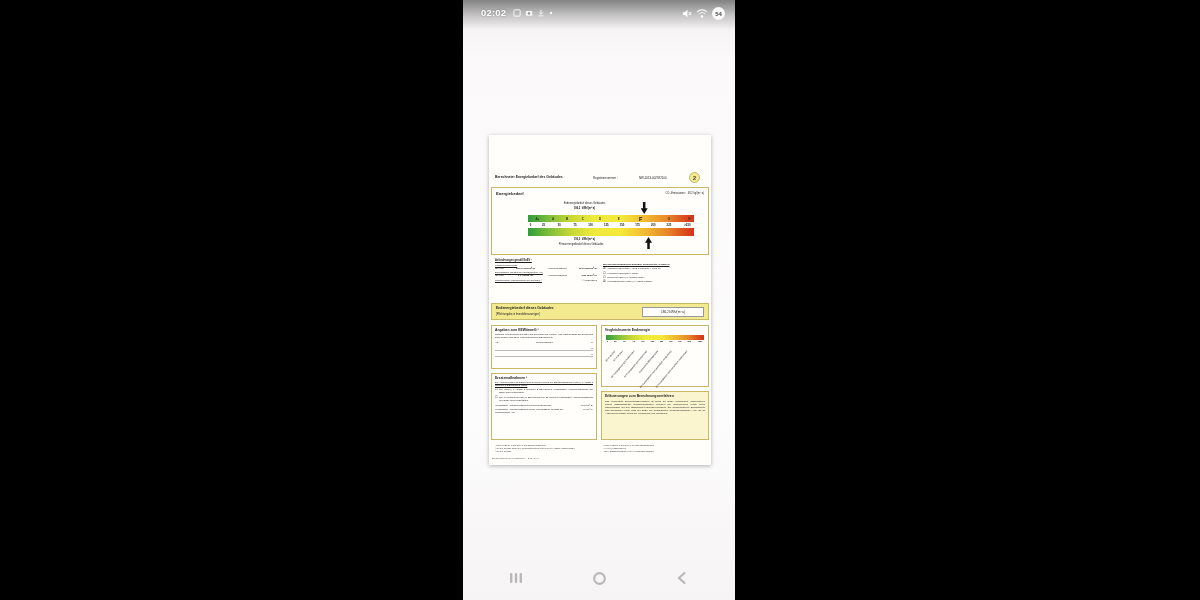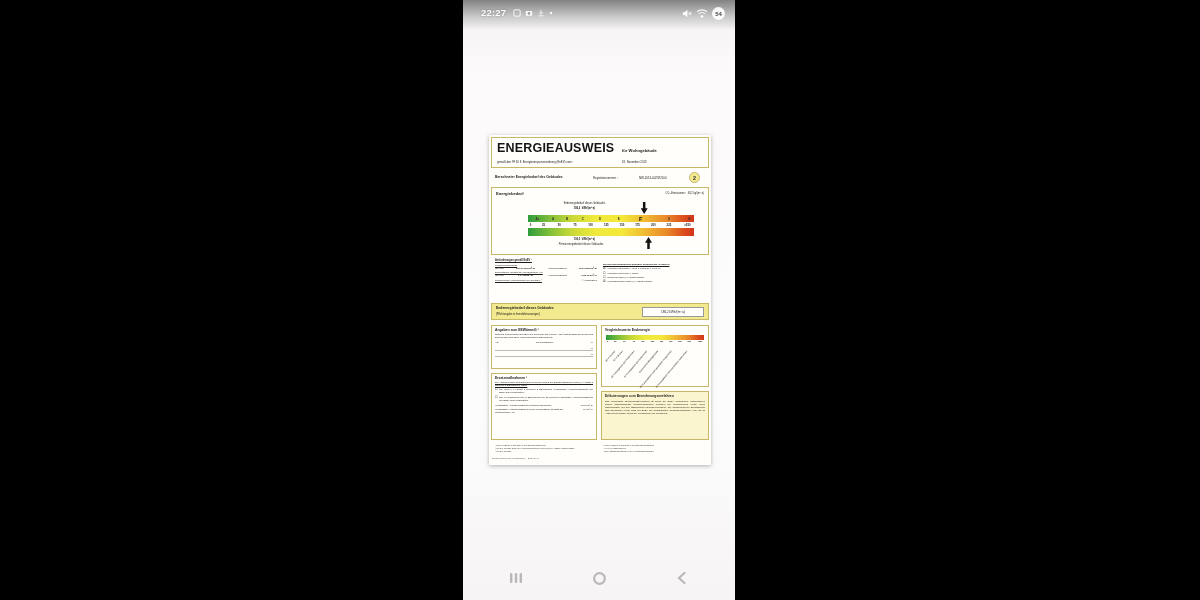--- a/index.html
+++ b/index.html
@@ -57,21 +57,21 @@
   .chk .bx{font-size:3px;line-height:1;}
   .row-split{display:flex;justify-content:space-between;align-items:baseline;}
   .justify{text-align:justify;}
 </style>
 </head>
 <body>
 
 <div class="phone">
 
   <div class="statusbar">
-    <span class="sb-time">22:27</span>
+    <span class="sb-time">02:02</span>
     <span class="sb-left-icons">
       <svg width="8" height="8" viewBox="0 0 10 10">
           <rect x="1" y="1" width="8" height="8" rx="1.5" fill="none" stroke="#fff" stroke-width="1.2"></rect>
         </svg>
       <svg width="8" height="8" viewBox="0 0 10 10">
           <rect x="1" y="2.5" width="8" height="6" rx="1" fill="#fff"></rect>
           <circle cx="5" cy="5.5" r="1.6" fill="#9a9a9a"></circle>
         </svg>
       <svg width="8" height="8" viewBox="0 0 10 10">
           <path d="M5 1v5M2.6 4.2 5 6.6 7.4 4.2M2 8.5h6" stroke="#fff" stroke-width="1.1" fill="none"></path>
@@ -90,26 +90,20 @@
           <circle cx="6" cy="8" r="1.3" fill="#fff"></circle>
         </svg>
       <span class="sb-batt">
           <span>54</span>
         </span>
     </span>
   </div>
 
   <div class="doc">
 
-    <div class="ybox" style="left:2px;top:2px;width:218px;height:31px;">
-      <div class="t-big" style="position:absolute;left:5px;top:3px;">ENERGIEAUSWEIS</div>
-      <div class="t-b4" style="position:absolute;left:130px;top:10px;">für Wohngebäude</div>
-      <div class="t-sub" style="position:absolute;left:5px;top:21.5px;">gemäß den §§ 16 ff. Energieeinsparverordnung (EnEV) vom ¹</div>
-      <div class="t-sub" style="position:absolute;left:130px;top:21.5px;">18. November 2013</div>
-    </div>
 
     <div style="position:absolute;left:2px;top:37px;width:218px;height:13px;">
       <span class="t-b36" style="position:absolute;left:4px;top:3px;">Berechneter Energiebedarf des Gebäudes</span>
       <span class="t-3" style="position:absolute;left:102px;top:3.5px;">Registriernummer ¹</span>
       <span class="t-3" style="position:absolute;left:148px;top:3.5px;">NW-2013-002592100</span>
       <span class="badge" style="left:198px;top:0;">2</span>
     </div>
 
     <div class="ybox" style="left:2px;top:52px;width:218px;height:68px;">
       <div class="t-b4" style="position:absolute;left:4px;top:3px;">Energiebedarf</div>

